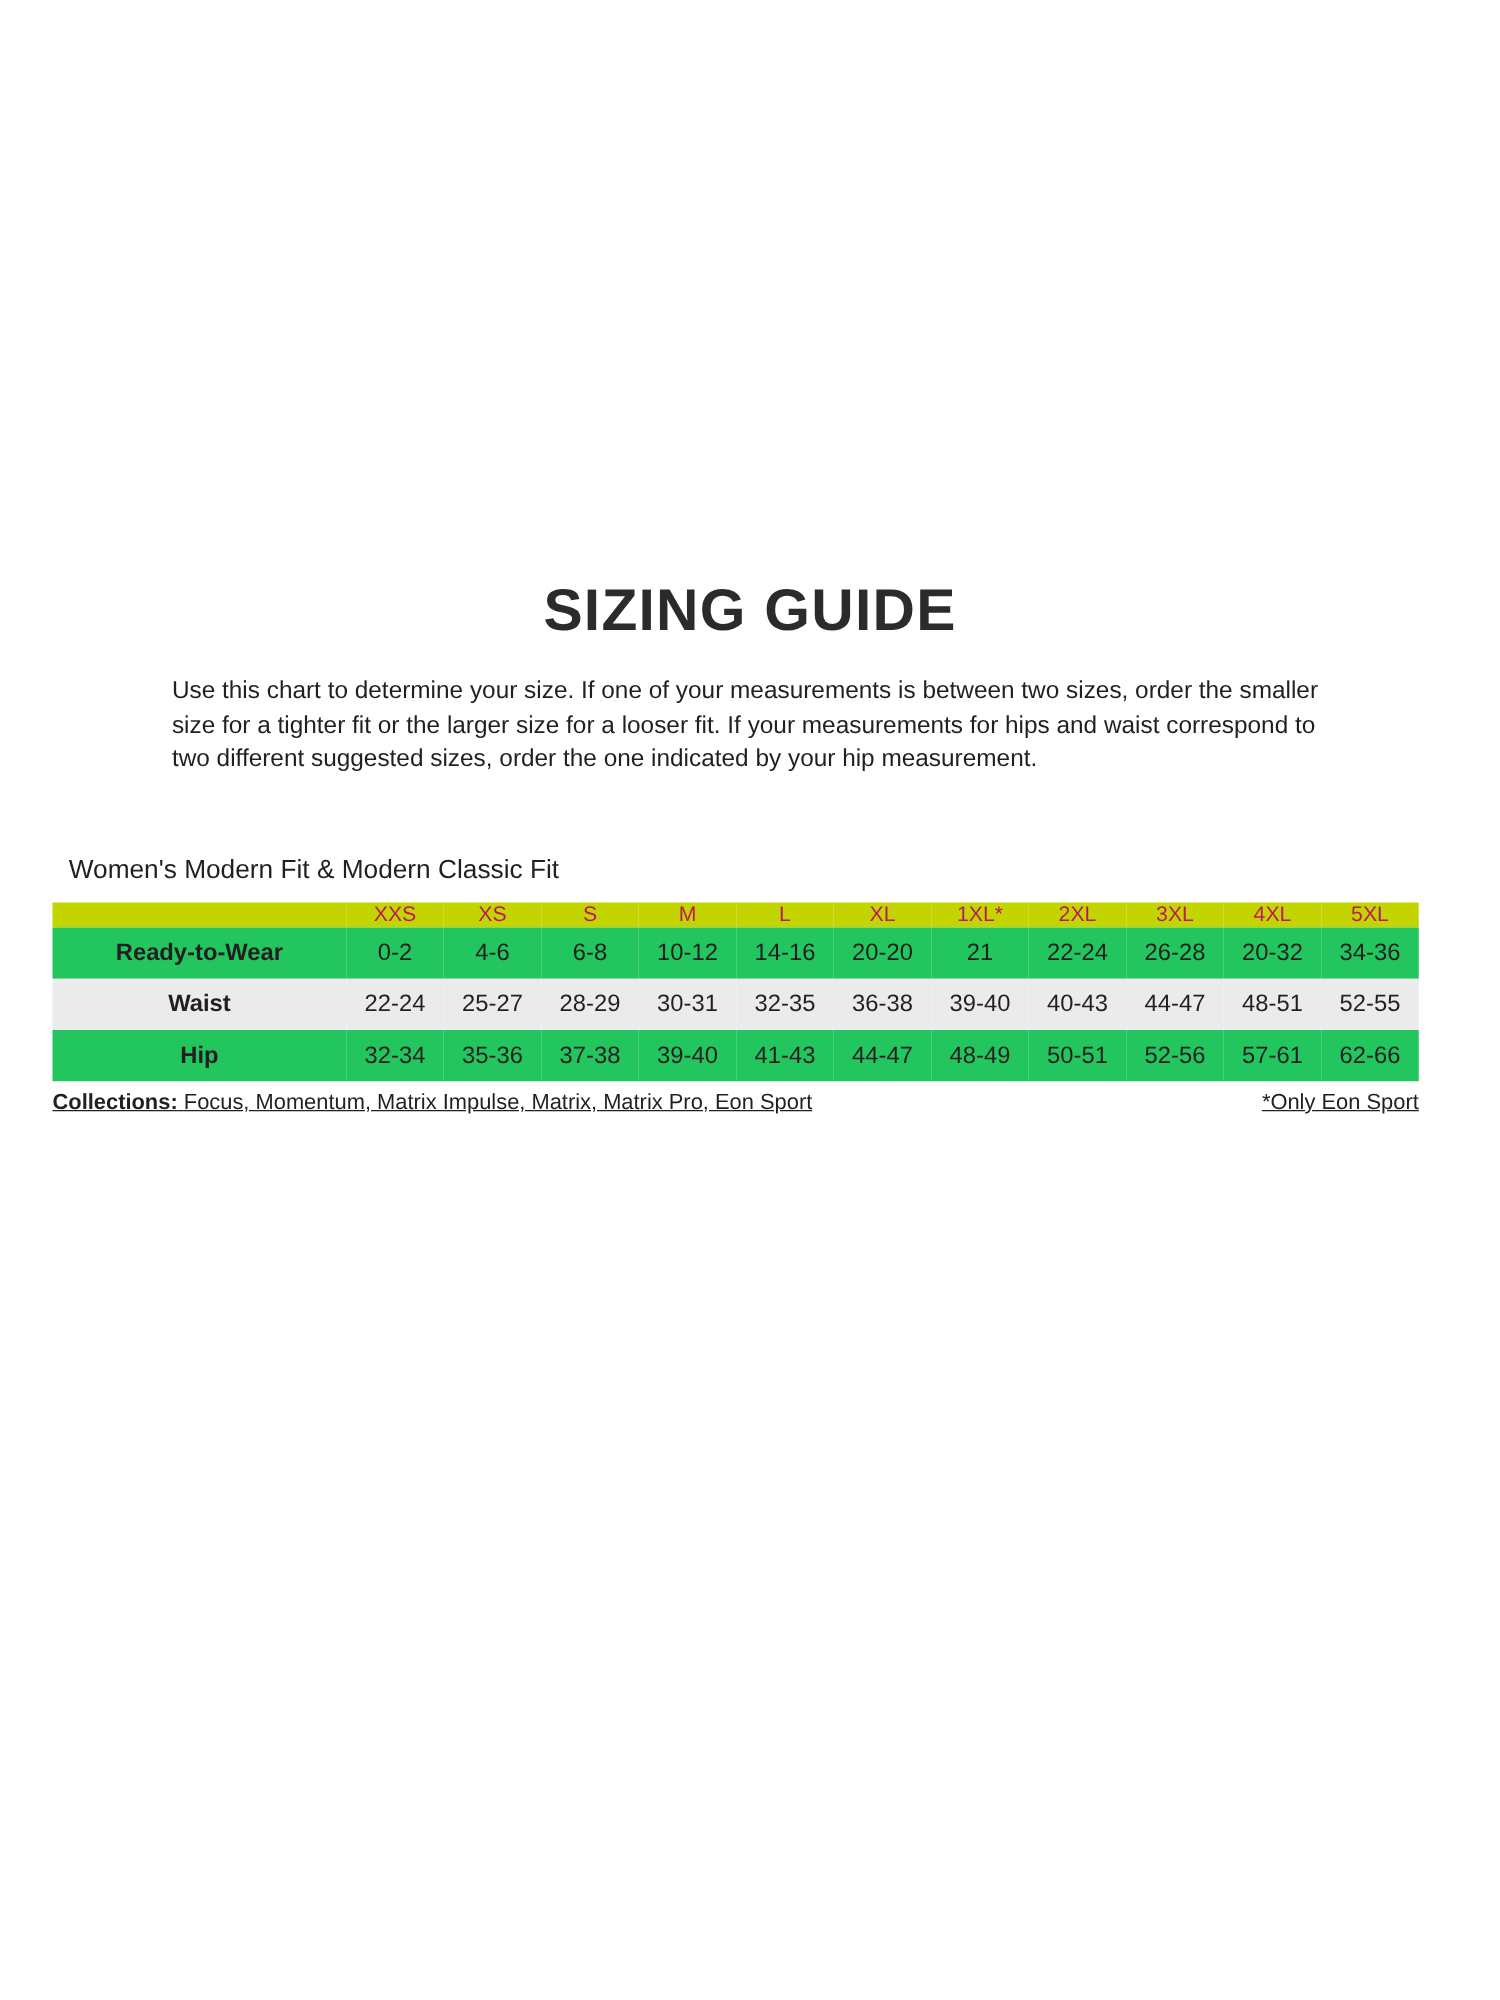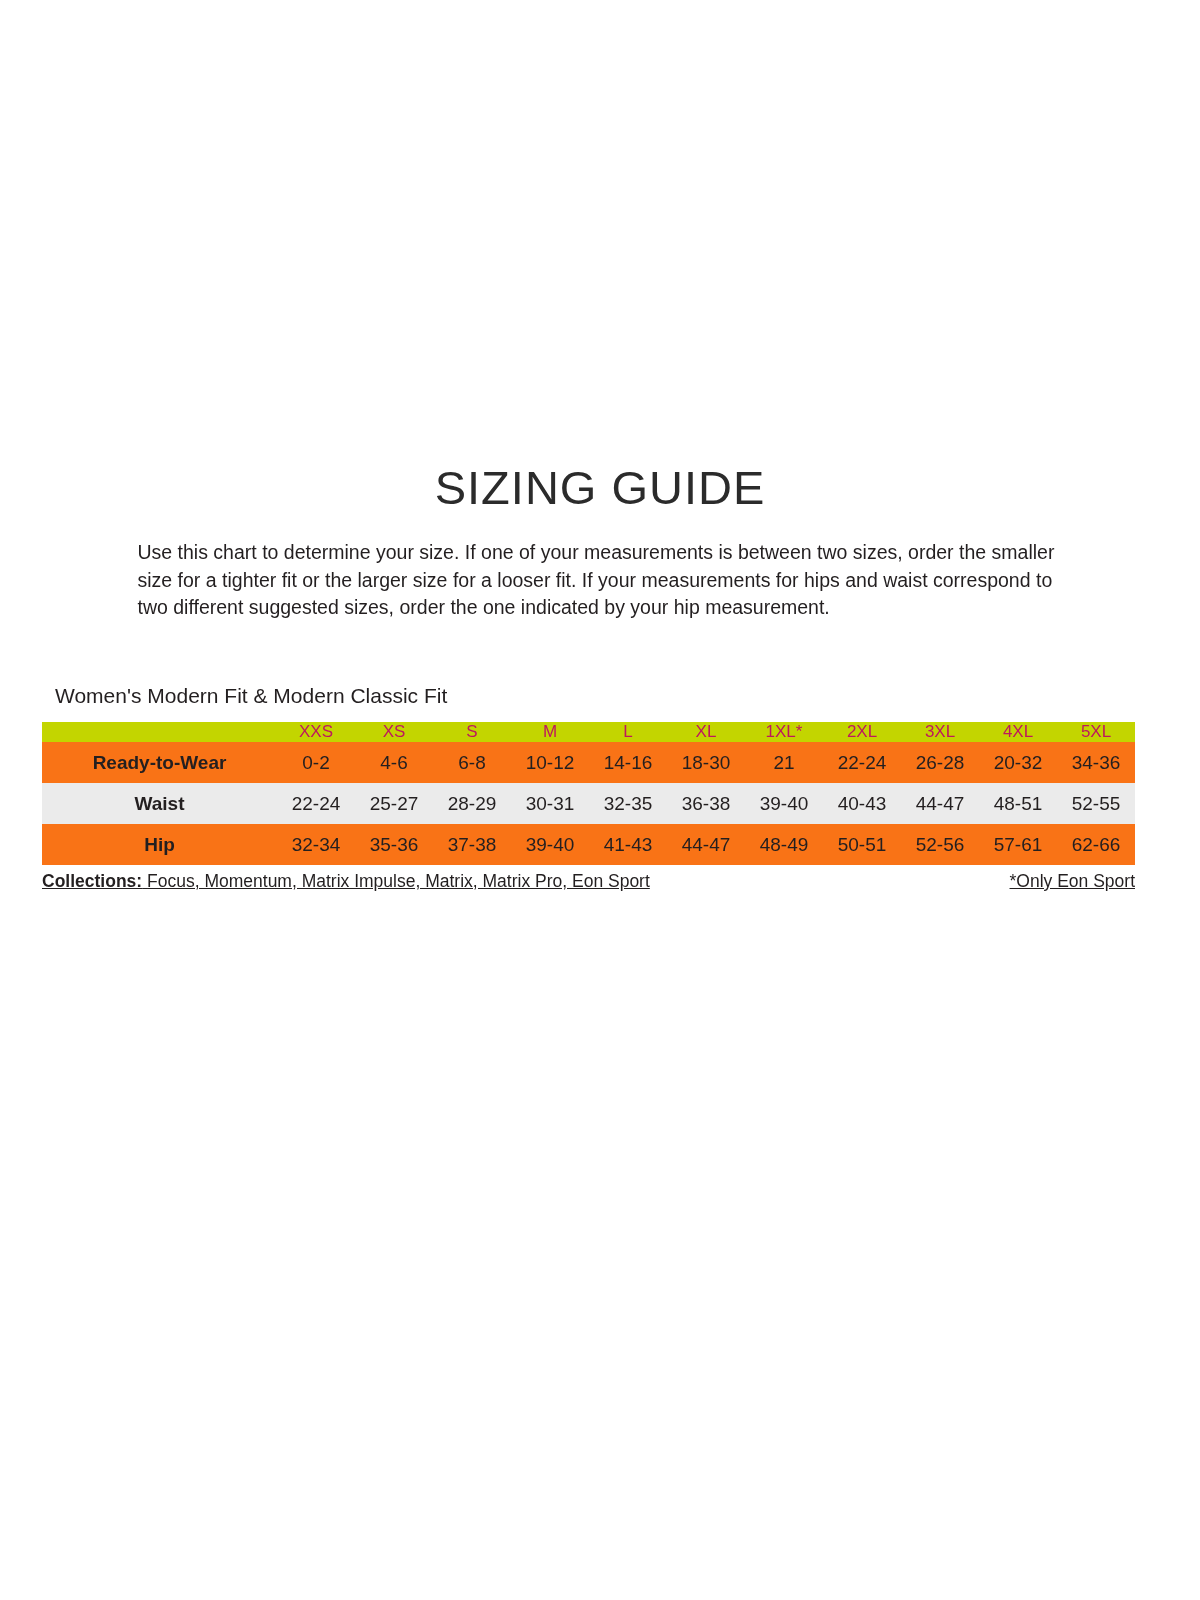--- a/index.html
+++ b/index.html
@@ -12,21 +12,21 @@
   }
   .page {
     width: 1200px;
     height: 1600px;
     padding-top: 460px;
     overflow: hidden;
   }
   .title {
     text-align: center;
     font-size: 47px;
-    font-weight: 400;
+    font-weight: 700;
     letter-spacing: 1px;
     color: #2b2b2b;
   }
   .intro {
     width: 925px;
     margin: 24px auto 0;
     font-size: 19.5px;
     line-height: 1.42;
     text-align: left;
   }
@@ -43,21 +43,21 @@
   }
   table.sizing col.label-col { width: 235px; }
   table.sizing thead th {
     background: var(--hdr, #c3d500);
     color: #be185d;
     font-weight: 400;
     font-size: 17px;
     height: 17px;
     text-align: center;
   }
-  table.sizing tbody tr { height: 41px; background: #f97316; }
+  table.sizing tbody tr { height: 41px; background: #22c55e; }
   table.sizing tbody tr:nth-child(even) { background: var(--alt, #ebebeb); }
   table.sizing tbody th {
     font-weight: 700;
     font-size: 19px;
     text-align: center;
   }
   table.sizing tbody td {
     font-size: 19px;
     text-align: center;
   }
@@ -115,21 +115,21 @@
       </tr>
     </thead>
     <tbody>
       <tr>
         <th>Ready-to-Wear</th>
         <td>0-2</td>
         <td>4-6</td>
         <td>6-8</td>
         <td>10-12</td>
         <td>14-16</td>
-        <td>18-30</td>
+        <td>20-20</td>
         <td>21</td>
         <td>22-24</td>
         <td>26-28</td>
         <td>20-32</td>
         <td>34-36</td>
       </tr>
       <tr>
         <th>Waist</th>
         <td>22-24</td>
         <td>25-27</td>

